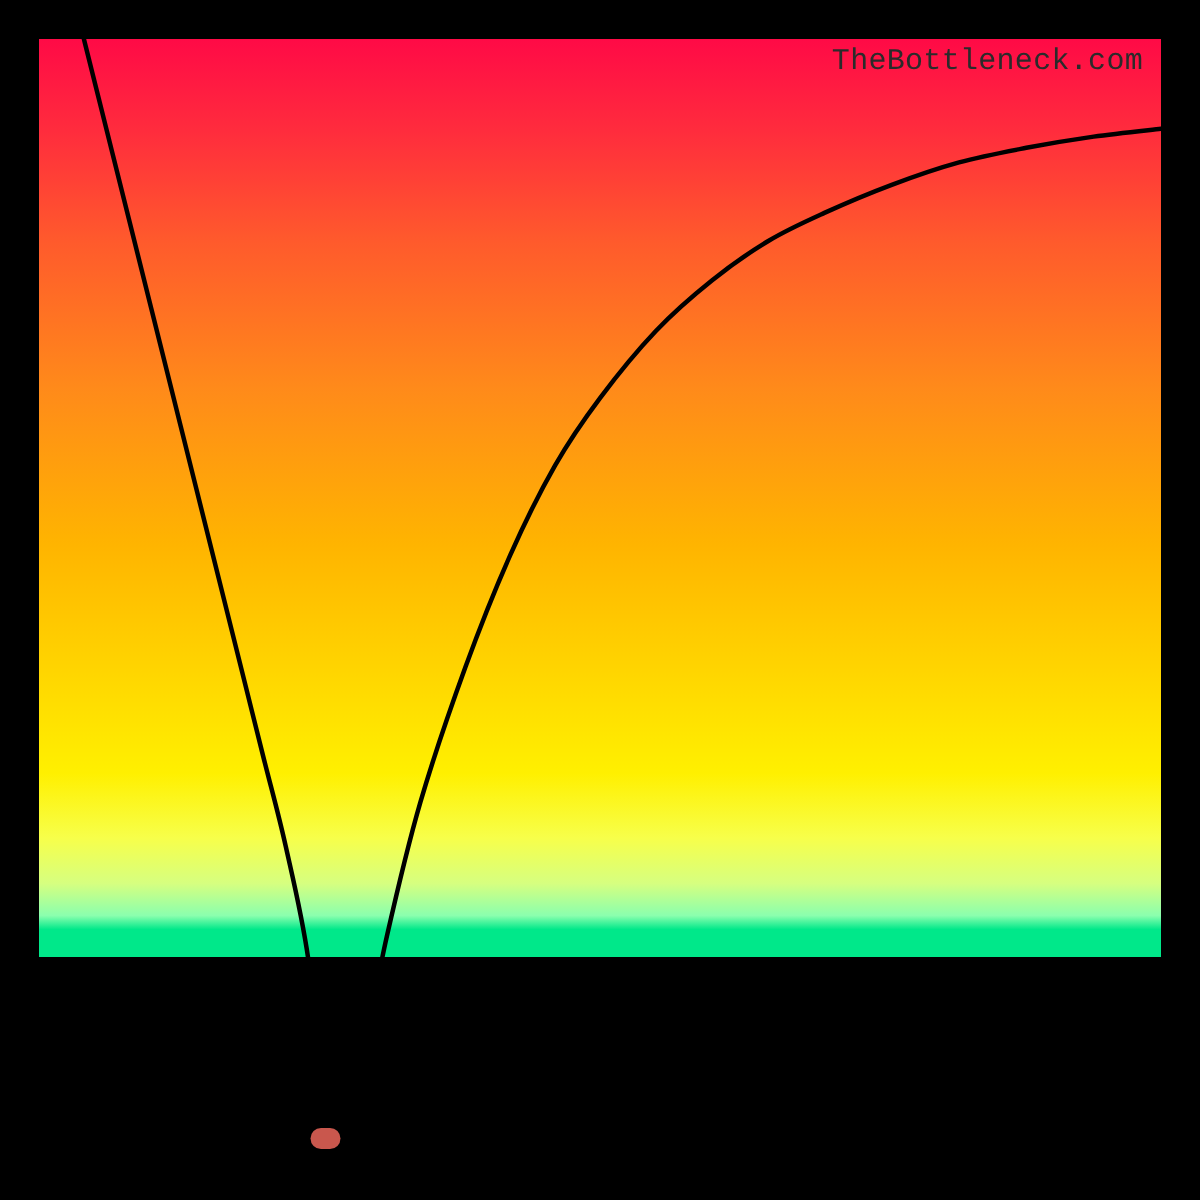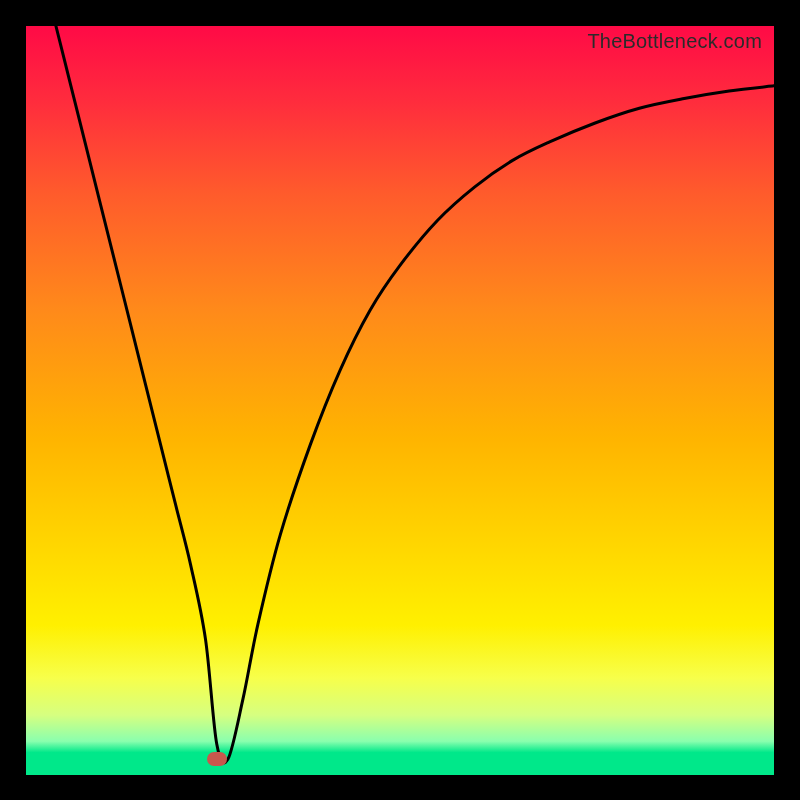--- a/index.html
+++ b/index.html
@@ -9,35 +9,36 @@
     height: 800px;
     background: #000;
     overflow: hidden;
     font-family: Arial, Helvetica, sans-serif;
   }
   .frame {
     position: absolute;
     left: 26px;
     top: 26px;
     width: 748px;
-    height: 749px;
+    height: 612px;
     background: linear-gradient(to bottom,
       #ff0a46 0%,
       #ff2c3d 10%,
       #ff5a2c 22%,
       #ff8a1a 38%,
       #ffb400 55%,
       #ffd800 70%,
       #fff000 80%,
       #f7ff4a 87%,
       #d6ff80 92%,
       #8affae 95.5%,
       #00e88a 97%,
       #00e88a 100%
     );
+    font-family: Liberation Mono, monospace;
   }
   .attr {
     position: absolute;
     top: 4px;
     right: 12px;
     color: #2b2b2b;
     font-size: 20px;
     font-weight: 500;
     letter-spacing: 0.2px;
   }

